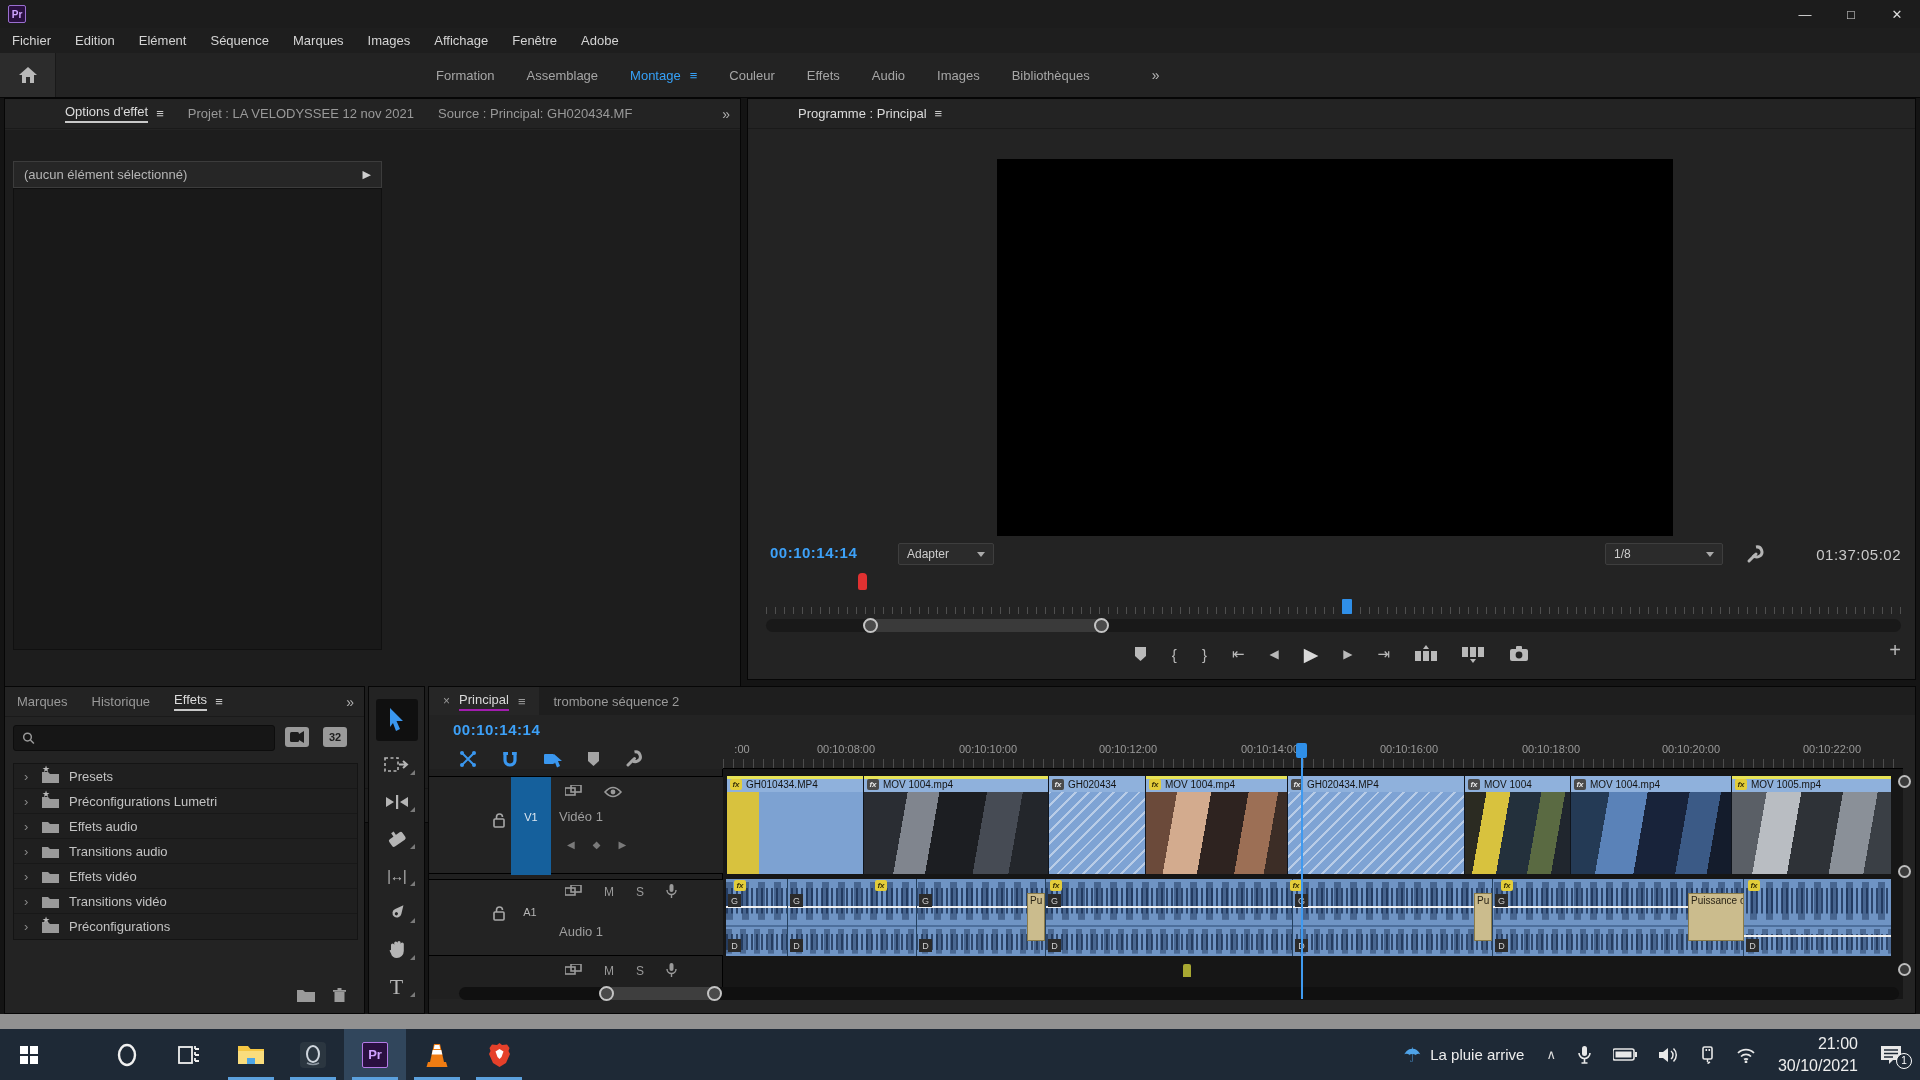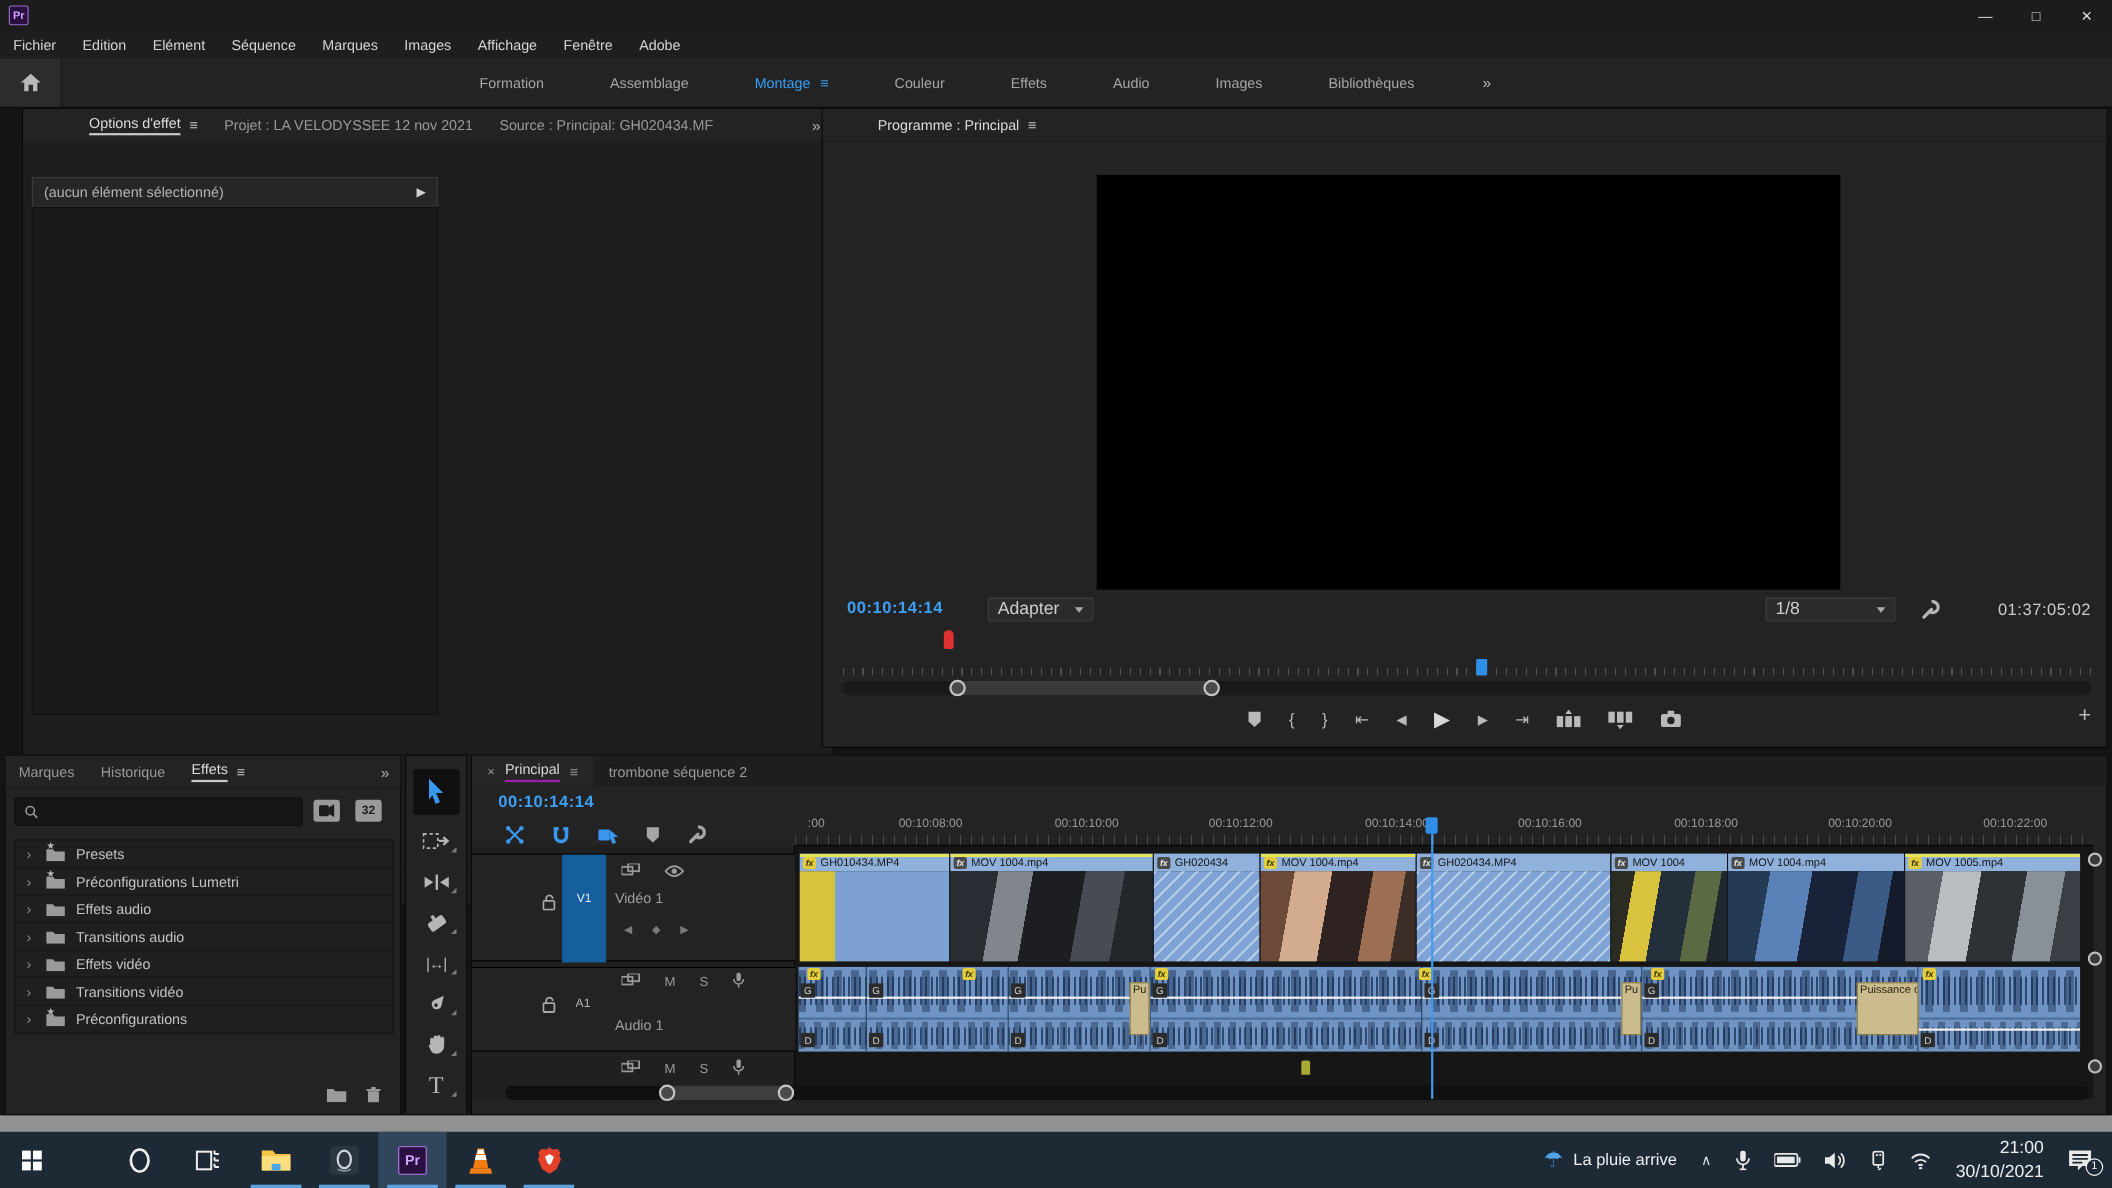--- a/index.html
+++ b/index.html
@@ -10,21 +10,21 @@
 
 .titlebar{position:absolute;left:0;top:0;right:0;height:28px;background:#1c1c1c;display:flex;align-items:center;gap:9px;padding-left:8px;font-size:13px;color:#e6e6e6}
 .pr-badge{width:18px;height:18px;background:#2a1040;border:1px solid #9a6fd0;color:#cfa3ff;font-size:10px;font-weight:bold;display:flex;align-items:center;justify-content:center;border-radius:2px;flex:0 0 auto}
 .wbtns{margin-left:auto;display:flex;height:28px}
 .wbtn{width:46px;height:28px;display:flex;align-items:center;justify-content:center;color:#ddd;font-size:13px}
 
 .menubar{position:absolute;top:28px;left:0;right:0;height:25px;background:#1e1e1e;display:flex;align-items:center;gap:24px;padding-left:12px;font-size:13px;color:#d4d4d4}
 
 .wsbar{position:absolute;top:53px;left:0;right:0;height:45px;background:#232323;border-bottom:1px solid #060606;display:flex;align-items:center}
 .home-tile{width:56px;height:44px;background:#2c2c2c;display:flex;align-items:center;justify-content:center;border-right:1px solid #191919}
-.ws-tabs{display:flex;gap:60px;margin-left:380px;font-size:13px;color:#a6a6a6;align-items:center}
+.ws-tabs{display:flex;gap:32px;margin-left:380px;font-size:13px;color:#a6a6a6;align-items:center}
 .ws-tab{display:flex;gap:9px;align-items:center}
 .ws-tab.active{color:#36a1f8}
 .ws-ovf{margin-left:62px;color:#b8b8b8;font-size:14px}
 
 .panel{position:absolute;background:#232323;border:1px solid #060606}
 .ptab-row{height:30px;display:flex;align-items:center;background:#232323;font-size:13px;color:#999;border-bottom:1px solid #1a1a1a}
 .ptab{padding:0 12px;height:30px;display:flex;align-items:center;gap:8px;white-space:nowrap}
 .ptab .ul{padding-bottom:2px}
 .ptab.active{color:#dcdcdc}
 .ptab.active .ul{border-bottom:2px solid #c9c9c9}
@@ -34,21 +34,21 @@
 
 .ec-body{position:absolute;left:0;right:0;top:31px;bottom:0;background:#1d1d1d}
 .empty-box{position:absolute;left:8px;top:31px;width:369px;height:27px;background:#262626;border:1px solid #3c3c3c;display:flex;align-items:center;padding:0 10px;font-size:13px;color:#b5b5b5}
 .empty-box .tri{margin-left:auto;color:#cfcfcf;font-size:11px}
 .ec-well{position:absolute;left:8px;top:58px;width:369px;height:462px;background:#191919;border:1px solid #101010}
 .ec-bottom{position:absolute;left:0;right:0;bottom:0;height:34px;border-top:1px solid #151515;display:flex;align-items:center;padding:0 14px;font-size:13px;color:#8f8f8f}
 .ec-bottom .icons{margin-left:auto;display:flex;gap:18px;color:#9a9a9a}
 
 .video-frame{position:absolute;left:249px;top:60px;width:676px;height:377px;background:#000}
 .prog-tc{position:absolute;left:22px;top:445px;font-size:15px;font-weight:bold;color:#3da1f8;letter-spacing:.5px}
-.dd{position:absolute;height:22px;background:#2b2b2b;border:1px solid #3e3e3e;border-radius:2px;display:flex;align-items:center;padding:0 8px;font-size:16px;color:#cdcdcd;gap:8px}
+.dd{position:absolute;height:22px;background:#2b2b2b;border:1px solid #3e3e3e;border-radius:2px;display:flex;align-items:center;padding:0 8px;font-size:12px;color:#cdcdcd;gap:8px}
 .caret{width:0;height:0;border-left:4px solid transparent;border-right:4px solid transparent;border-top:5px solid #aaa;margin-left:auto}
 .prog-dur{position:absolute;right:14px;top:447px;font-size:15px;color:#c9c9c9;letter-spacing:.5px}
 .red-pin{position:absolute;left:110px;top:474px;width:9px;height:17px;background:#e03131;border-radius:4px 4px 2px 2px}
 .scrub{position:absolute;left:18px;right:14px;top:502px;height:13px;background:repeating-linear-gradient(90deg,#4f4f4f 0 1px,transparent 1px 9px);background-size:100% 7px;background-position:0 bottom;background-repeat:no-repeat}
 .scrub-ph{position:absolute;top:-2px;width:10px;height:15px;background:#2f8fe8;border-radius:1px}
 .zoombar{position:absolute;left:18px;right:14px;top:520px;height:13px;background:#191919;border-radius:7px}
 .zoombar .lit{position:absolute;left:104px;width:238px;top:0;height:13px;background:#3a3a3a;border-radius:7px}
 .knob{position:absolute;top:-1px;width:15px;height:15px;border-radius:50%;background:#4a4a4a;border:2px solid #c4c4c4}
 .transport{position:absolute;left:0;right:0;top:540px;height:30px;display:flex;align-items:center;justify-content:center;gap:25px;color:#b9b9b9}
 .tbtn{display:flex;align-items:center;justify-content:center;font-size:15px;color:#b9b9b9}
@@ -195,21 +195,21 @@
     <span class="ws-tab">
         <span>Images</span>
       </span>
     <span class="ws-tab">
         <span>Bibliothèques</span>
       </span>
   </div>
   <span class="ws-ovf">»</span>
 </div>
 
-<div class="panel" style="left:20px;top:98px;width:737px;height:725px">
+<div class="panel" style="left:4px;top:98px;width:737px;height:725px">
   <div class="ptab-row">
     <div class="ptab active" style="margin-left:48px">
       <span class="ul">Options d'effet</span>
         <span class="burger">≡</span>
     </div>
     <div class="ptab">
         <span>Projet : LA VELODYSSEE 12 nov 2021</span>
       </div>
     <div class="ptab">
         <span>Source : Principal: GH020434.MF</span>

